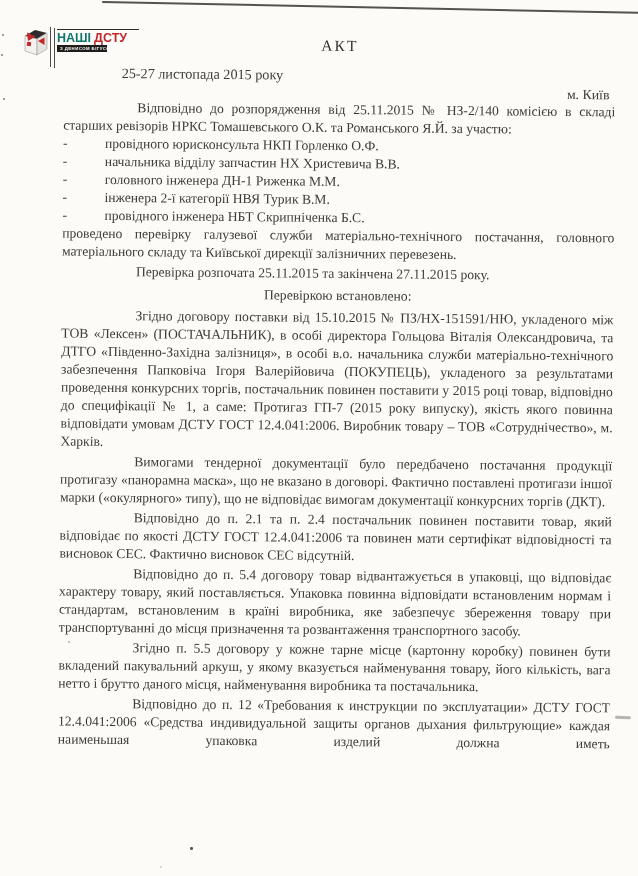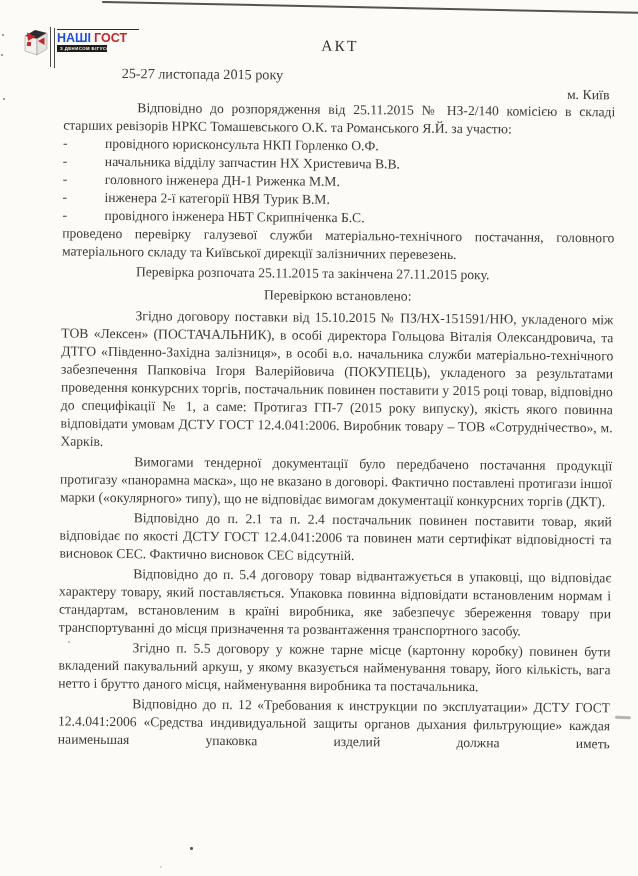--- a/index.html
+++ b/index.html
@@ -17,21 +17,21 @@
   .logo{position:absolute;left:14px;top:26px;width:140px;height:70px;}
   .logo .cube{position:absolute;left:8px;top:2px;}
   .pole{position:absolute;width:1.4px;background:#4c4a47;}
   .pole.p1{left:36px;top:1px;height:40px;}
   .pole.p2{left:40px;top:2px;height:40px;}
   .lockup{position:absolute;left:43px;top:3px;width:82px;}
   .lockup-title{
     font-family:"Liberation Sans",sans-serif;font-weight:bold;font-size:12.5px;line-height:12px;
     border-top:1.5px solid #2f2d2b;padding-top:1.5px;white-space:nowrap;
   }
-  .lt1{color:#1d4ed8;margin-right:3px;}
+  .lt1{color:#0f766e;margin-right:3px;}
   .lt2{color:#c2272b;}
   .tag-bar{
     margin-top:1px;background:#1d1c1b;color:#ffffff;
     font-family:"Liberation Sans",sans-serif;font-size:4.3px;font-weight:bold;
     letter-spacing:.45px;padding:1.2px 3px 1.6px;width:44px;white-space:nowrap;overflow:hidden;
   }
   
   .doc{
     position:absolute;left:64px;top:36px;width:552px;
     transform:rotate(0.5deg);transform-origin:30% 0;
@@ -72,21 +72,21 @@
       <polygon points="3,8 15,11 15,27 3,23" fill="#f3f2ef" stroke="#aaa7a2" stroke-width="0.7"></polygon>
       <polygon points="15,11 25,5 25,21 15,27" fill="#e5e3df" stroke="#aaa7a2" stroke-width="0.7"></polygon>
       <polygon points="5,4.5 13.5,8.5 6,13" fill="#c2272b"></polygon>
       <polygon points="16,13 22.5,9.5 22.5,17" fill="#c2272b"></polygon>
       <rect x="5" y="14" width="4" height="4" fill="#c2272b" transform="rotate(8 7 16)"></rect>
     </svg>
     <span class="pole p1"></span>
     <span class="pole p2"></span>
     <div class="lockup">
       <div class="lockup-title">
-        <span class="lt1">НАШІ</span><span class="lt2">ГОСТ</span>
+        <span class="lt1">НАШІ</span><span class="lt2">ДСТУ</span>
       </div>
       <div class="tag-bar">З ДЕНИСОМ БІГУСОМ</div>
     </div>
   </div>
 
   <div class="doc">
     <div class="doc-title">АКТ</div>
     <p class="date-line">25-27 листопада 2015 року</p>
     <p class="place-line">м. Київ</p>
 

